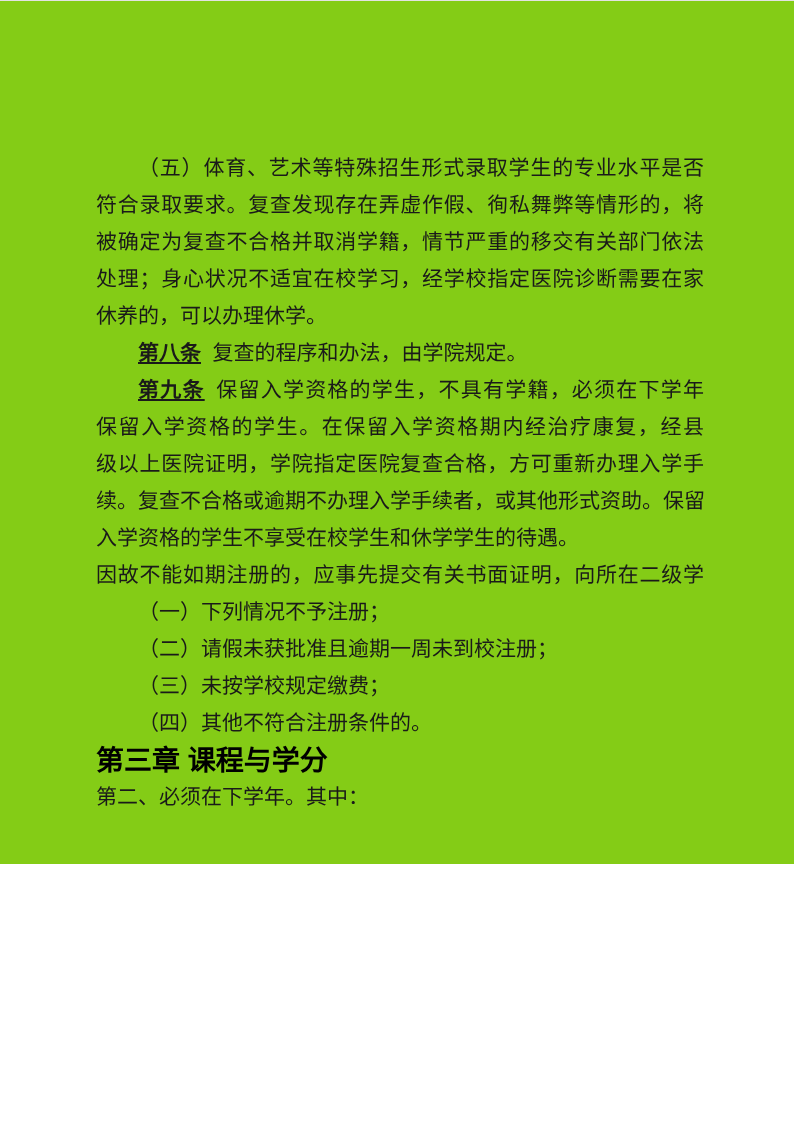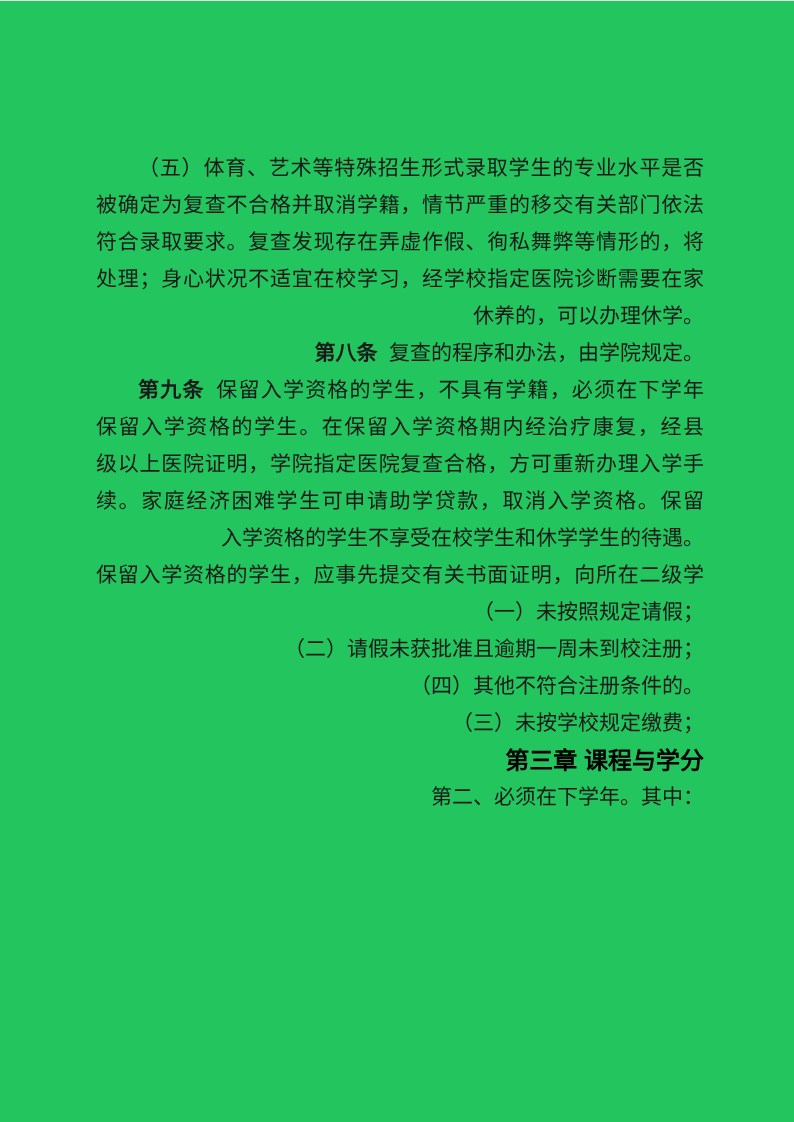--- a/index.html
+++ b/index.html
@@ -3,22 +3,22 @@
 <meta charset="utf-8">
 <style>
   html, body {
     margin: 0;
     padding: 0;
     background: #ffffff;
   }
   .page {
     position: relative;
     width: 794px;
-    height: 1122px;
-    background: #22c55e;
+    height: 864px;
+    background: #84cc16;
     overflow: hidden;
     font-family: "Liberation Serif", "DejaVu Serif", serif;
     color: #1a1a1a;
   }
   .page-top-edge {
     position: absolute;
     top: 0; left: 0;
     width: 794px; height: 1px;
     background: #e2e2e2;
   }
@@ -26,77 +26,78 @@
     position: absolute;
     left: 96px;
     top: 150px;
     width: 608px;
   }
   .line {
     height: 37px;
     line-height: 37px;
     font-size: 21px;
     white-space: nowrap;
-    text-align: right;
+    text-align: left;
   }
   .line.first {
     text-indent: 2em;
   }
   .line.just {
     text-align: justify;
     text-align-last: justify;
   }
   .lead {
     font-weight: 700;
+    text-decoration: underline;
   }
   .lead:not(:empty) {
     margin-right: 0.55em;
   }
   .chapter {
     height: 37px;
     line-height: 37px;
-    font-size: 24px;
+    font-size: 28px;
     font-weight: 700;
-    text-align: right;
+    text-align: left;
     font-family: "Liberation Sans", "DejaVu Sans", sans-serif;
     color: #000000;
     white-space: nowrap;
   }
 </style>
 </head>
 <body>
 
 <div class="page">
   <div class="page-top-edge"></div>
 
   <div class="content">
 
     <div class="line first just">（五）体育、艺术等特殊招生形式录取学生的专业水平是否</div>
+    <div class="line just">符合录取要求。复查发现存在弄虚作假、徇私舞弊等情形的，将</div>
     <div class="line just">被确定为复查不合格并取消学籍，情节严重的移交有关部门依法</div>
-    <div class="line just">符合录取要求。复查发现存在弄虚作假、徇私舞弊等情形的，将</div>
     <div class="line just">处理；身心状况不适宜在校学习，经学校指定医院诊断需要在家</div>
     <div class="line">休养的，可以办理休学。</div>
 
     <div class="line first">
       <span class="lead">第八条</span><span>复查的程序和办法，由学院规定。</span>
     </div>
 
     <div class="line first just">
       <span class="lead">第九条</span><span>保留入学资格的学生，不具有学籍，必须在下学年</span>
     </div>
     <div class="line just">保留入学资格的学生。在保留入学资格期内经治疗康复，经县</div>
     <div class="line just">级以上医院证明，学院指定医院复查合格，方可重新办理入学手</div>
-    <div class="line just">续。家庭经济困难学生可申请助学贷款，取消入学资格。保留</div>
+    <div class="line just">续。复查不合格或逾期不办理入学手续者，或其他形式资助。保留</div>
     <div class="line">入学资格的学生不享受在校学生和休学学生的待遇。</div>
 
-    <div class="line just">保留入学资格的学生，应事先提交有关书面证明，向所在二级学</div>
+    <div class="line just">因故不能如期注册的，应事先提交有关书面证明，向所在二级学</div>
 
-    <div class="line first">（一）未按照规定请假；</div>
+    <div class="line first">（一）下列情况不予注册；</div>
     <div class="line first">（二）请假未获批准且逾期一周未到校注册；</div>
+    <div class="line first">（三）未按学校规定缴费；</div>
     <div class="line first">（四）其他不符合注册条件的。</div>
-    <div class="line first">（三）未按学校规定缴费；</div>
 
     <div class="chapter">第三章 课程与学分</div>
 
     <div class="line">第二、必须在下学年。其中：</div>
 
   </div>
 </div>
 
 </body></html>

